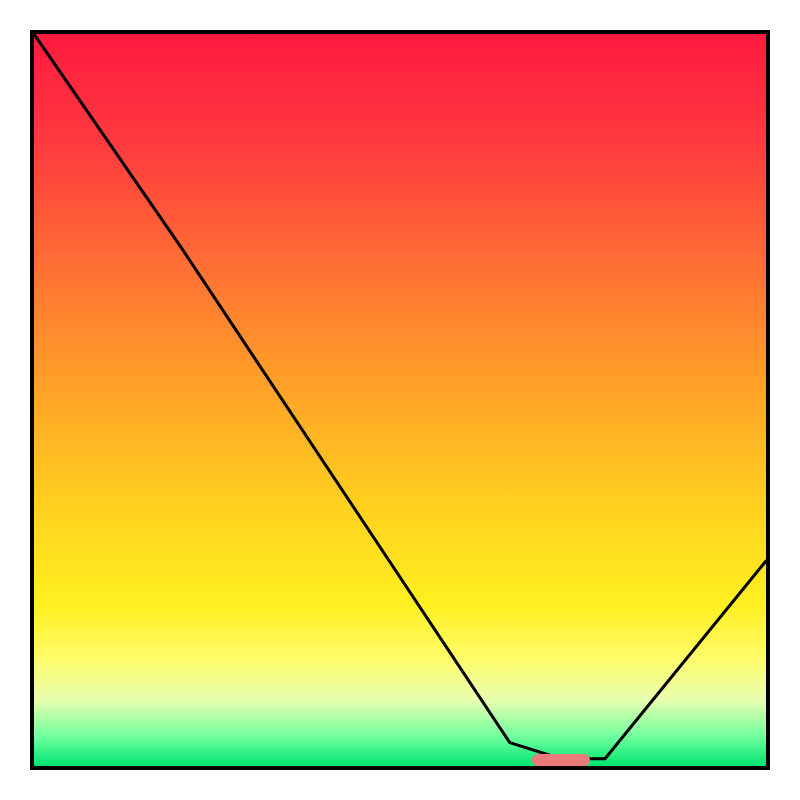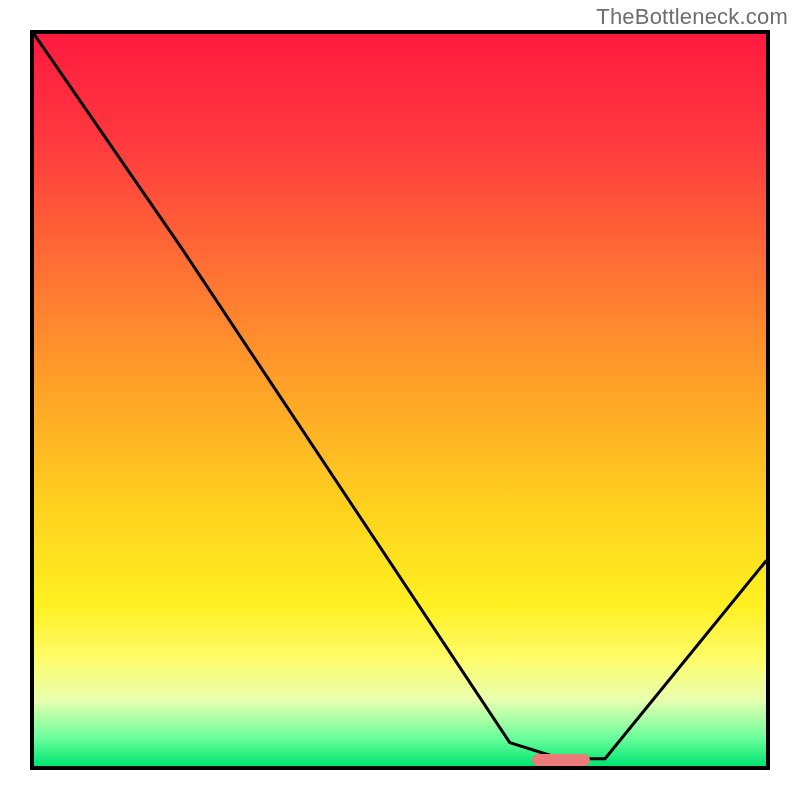--- a/index.html
+++ b/index.html
@@ -63,21 +63,20 @@
   .marker {
     position: absolute;
     background: #eb7a7a;
     border-radius: 8px;
   }
 </style>
 </head>
 <body>
 
 <div class="wrap">
-  <div class="watermark">TheBottleneck.com</div>
 
   <div class="plot-box">
     <div class="grad"></div>
 
     <svg class="curve" viewBox="0 0 732 732" preserveAspectRatio="none">
       <path id="curvePath" fill="none" stroke="#000" stroke-width="3" stroke-linejoin="round" stroke-linecap="round" d="M0.0 0.0 L146.4 212.3 L475.8 708.6 L527.0 724.7 L571.0 724.7 L732.0 527.0"></path>
     </svg>
 
     <div id="marker" class="marker" style="left: 497.76px; width: 58.56px; top: 720.144px; height: 12px;"></div>
   </div>

